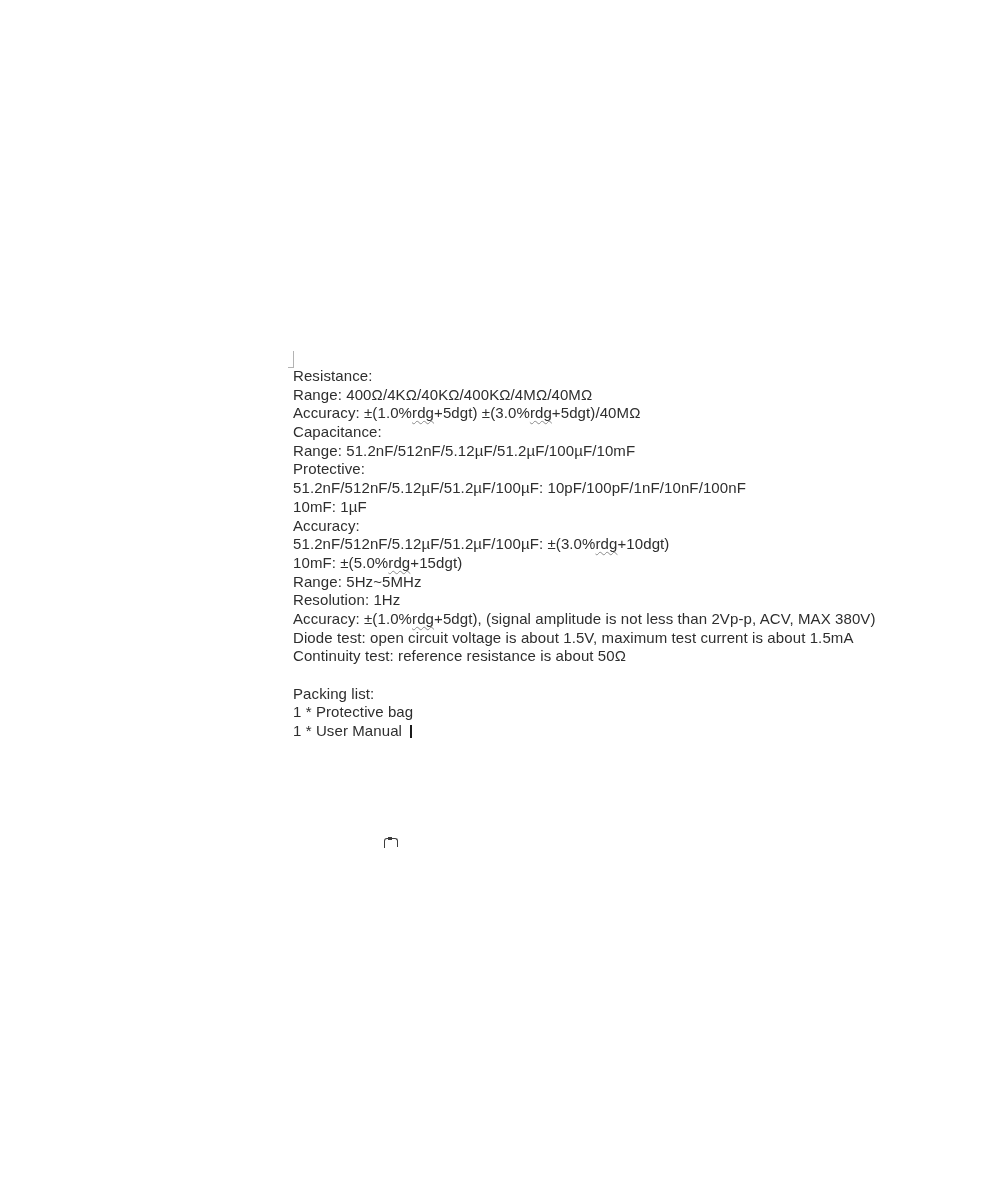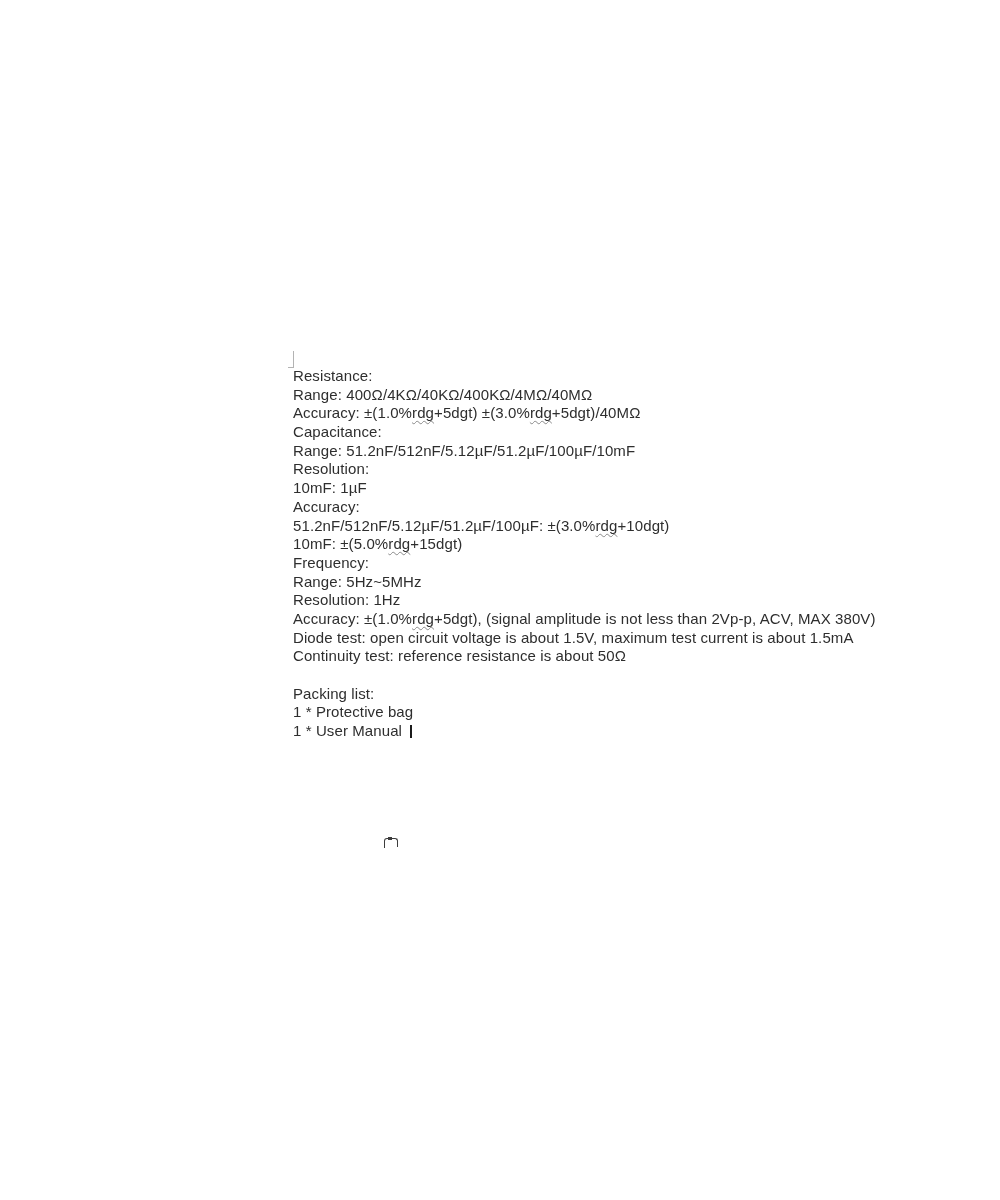--- a/index.html
+++ b/index.html
@@ -77,26 +77,26 @@
 <body>
 
 <div class="canvas">
   <div class="corner-mark"></div>
   <div class="text-block" id="text-block">
       <div class="line"><span class="run">Resistance:</span></div>
       <div class="line"><span class="run">Range: 400Ω/4KΩ/40KΩ/400KΩ/4MΩ/40MΩ</span></div>
       <div class="line"><span class="run">Accuracy: ±(1.0%</span><span class="run misspelled">rdg</span><span class="run">+5dgt) ±(3.0%</span><span class="run misspelled">rdg</span><span class="run">+5dgt)/40MΩ</span></div>
       <div class="line"><span class="run">Capacitance:</span></div>
       <div class="line"><span class="run">Range: 51.2nF/512nF/5.12µF/51.2µF/100µF/10mF</span></div>
-      <div class="line"><span class="run">Resolution:</span></div>
+      <div class="line"><span class="run">Protective:</span></div>
+      <div class="line"><span class="run">51.2nF/512nF/5.12µF/51.2µF/100µF: 10pF/100pF/1nF/10nF/100nF</span></div>
       <div class="line"><span class="run">10mF: 1µF</span></div>
       <div class="line"><span class="run">Accuracy:</span></div>
       <div class="line"><span class="run">51.2nF/512nF/5.12µF/51.2µF/100µF: ±(3.0%</span><span class="run misspelled">rdg</span><span class="run">+10dgt)</span></div>
       <div class="line"><span class="run">10mF: ±(5.0%</span><span class="run misspelled">rdg</span><span class="run">+15dgt)</span></div>
-      <div class="line"><span class="run">Frequency:</span></div>
       <div class="line"><span class="run">Range: 5Hz~5MHz</span></div>
       <div class="line"><span class="run">Resolution: 1Hz</span></div>
       <div class="line"><span class="run">Accuracy: ±(1.0%</span><span class="run misspelled">rdg</span><span class="run">+5dgt), (signal amplitude is not less than 2Vp-p, ACV, MAX 380V)</span></div>
       <div class="line"><span class="run">Diode test: open circuit voltage is about 1.5V, maximum test current is about 1.5mA</span></div>
       <div class="line"><span class="run">Continuity test: reference resistance is about 50Ω</span></div>
       <div class="line"></div>
       <div class="line"><span class="run">Packing list:</span></div>
       <div class="line"><span class="run">1 * Protective bag</span></div>
       <div class="line"><span class="run">1 * User Manual </span><span class="caret"></span></div>
     </div>

